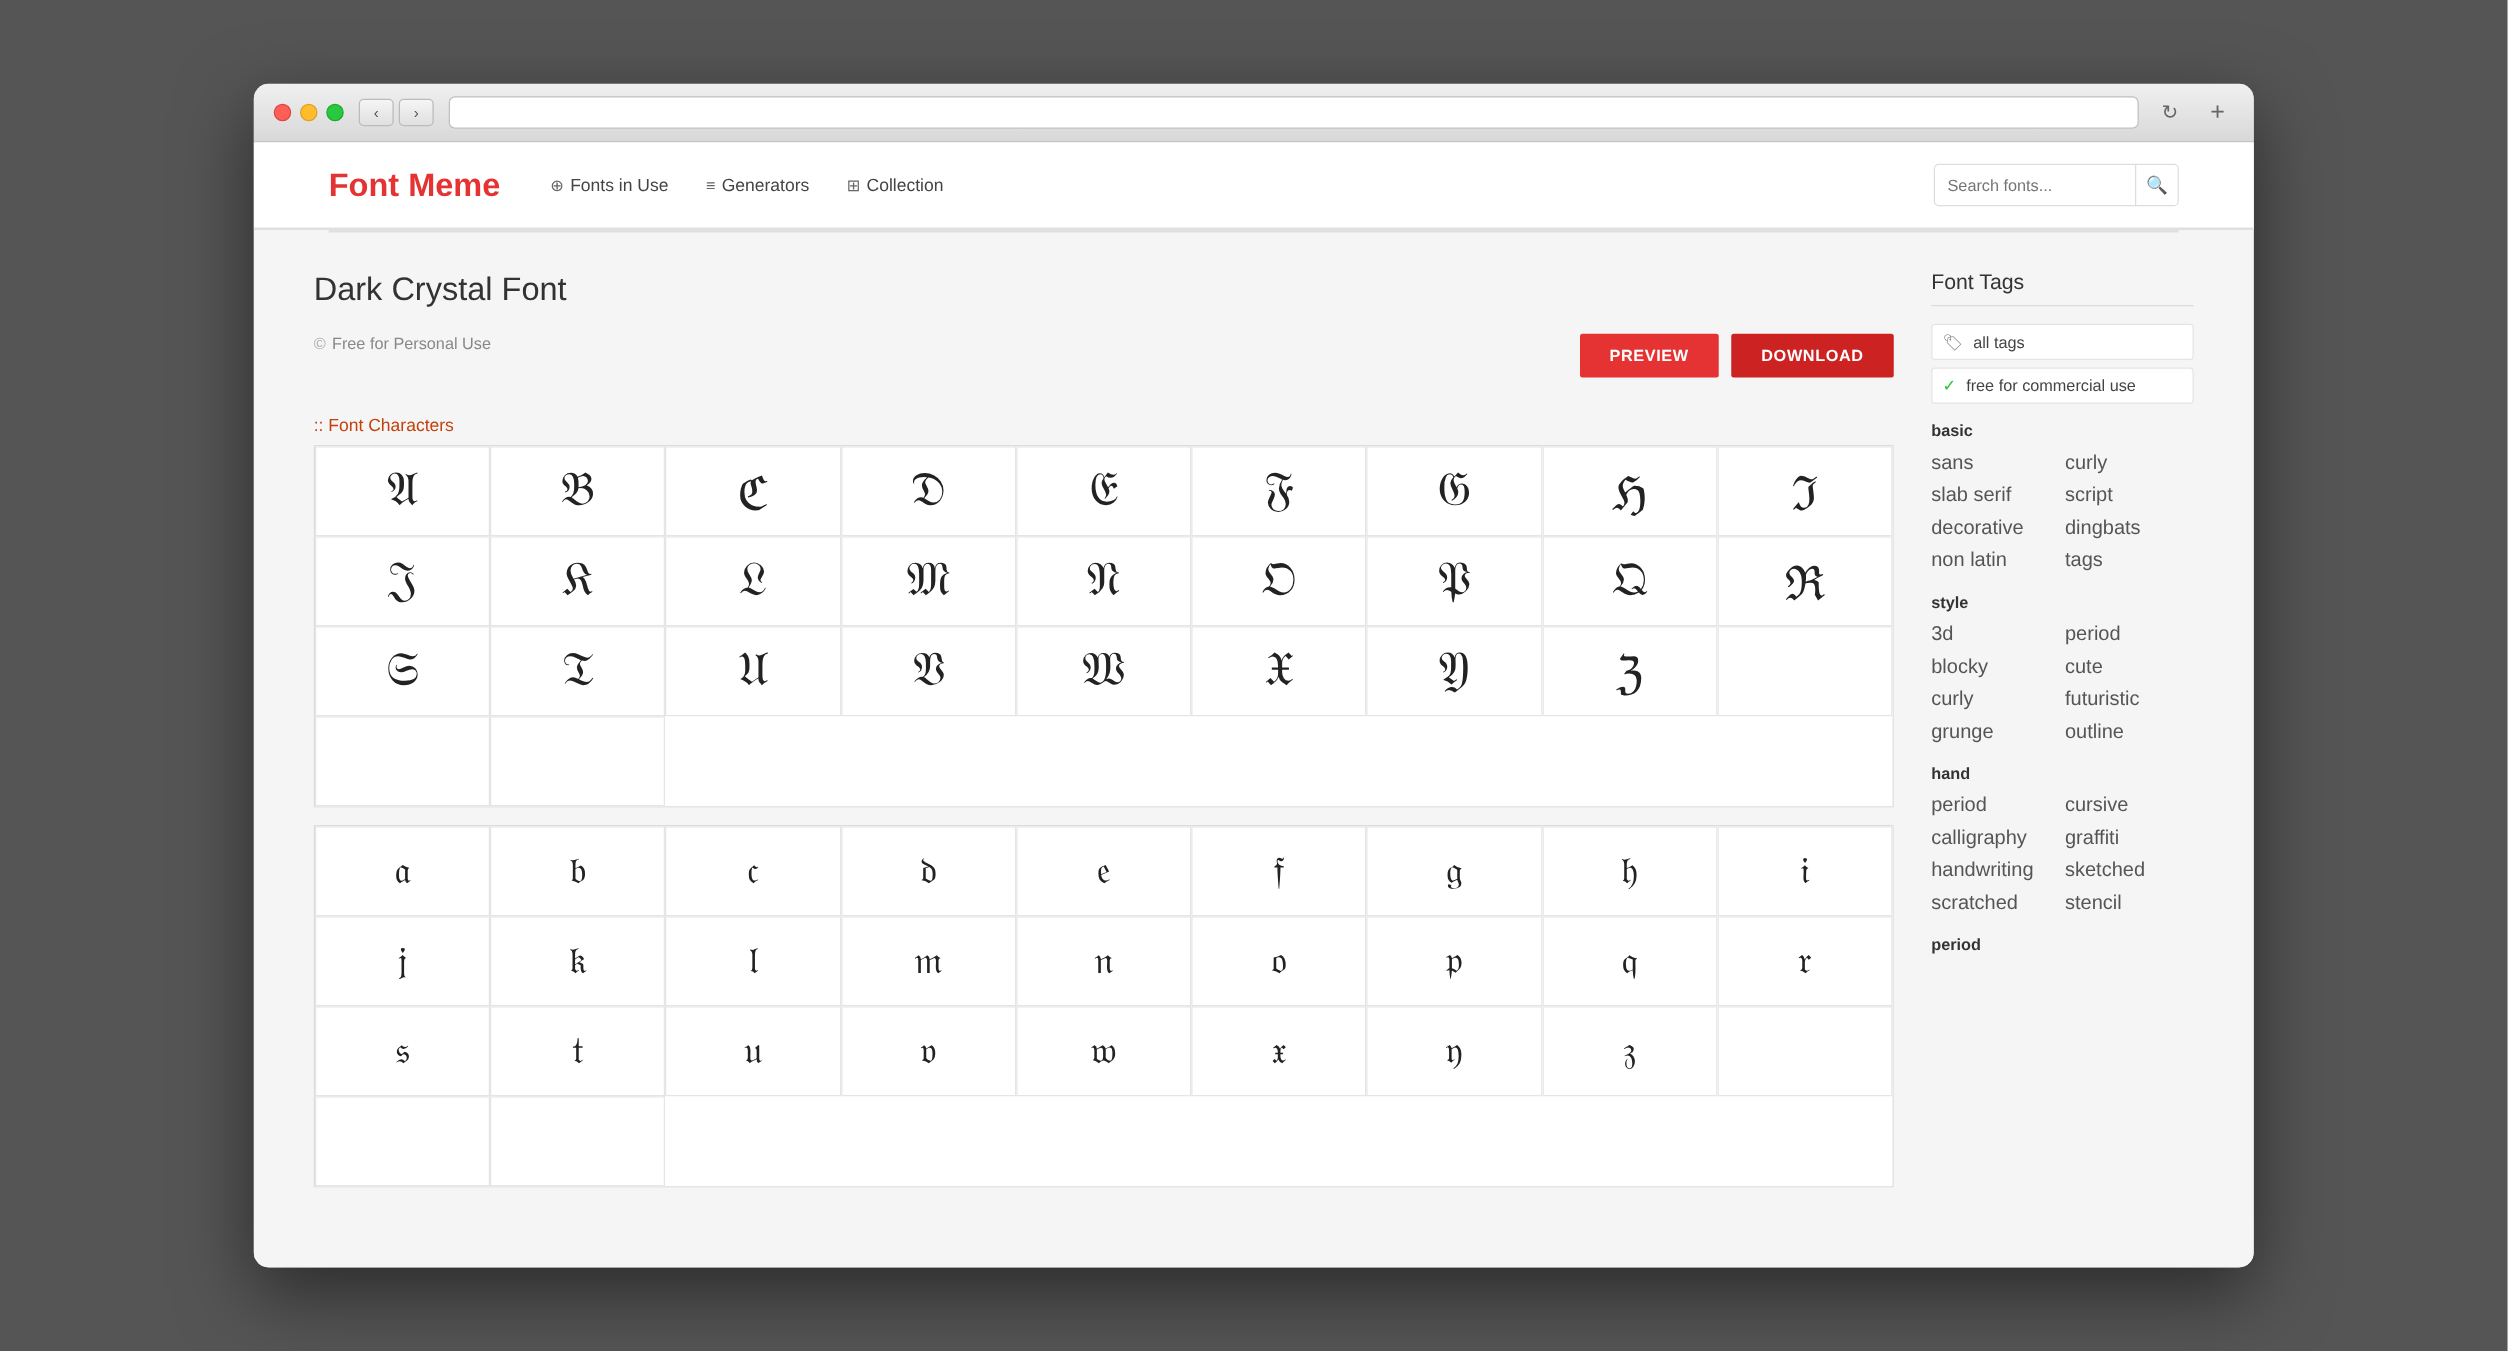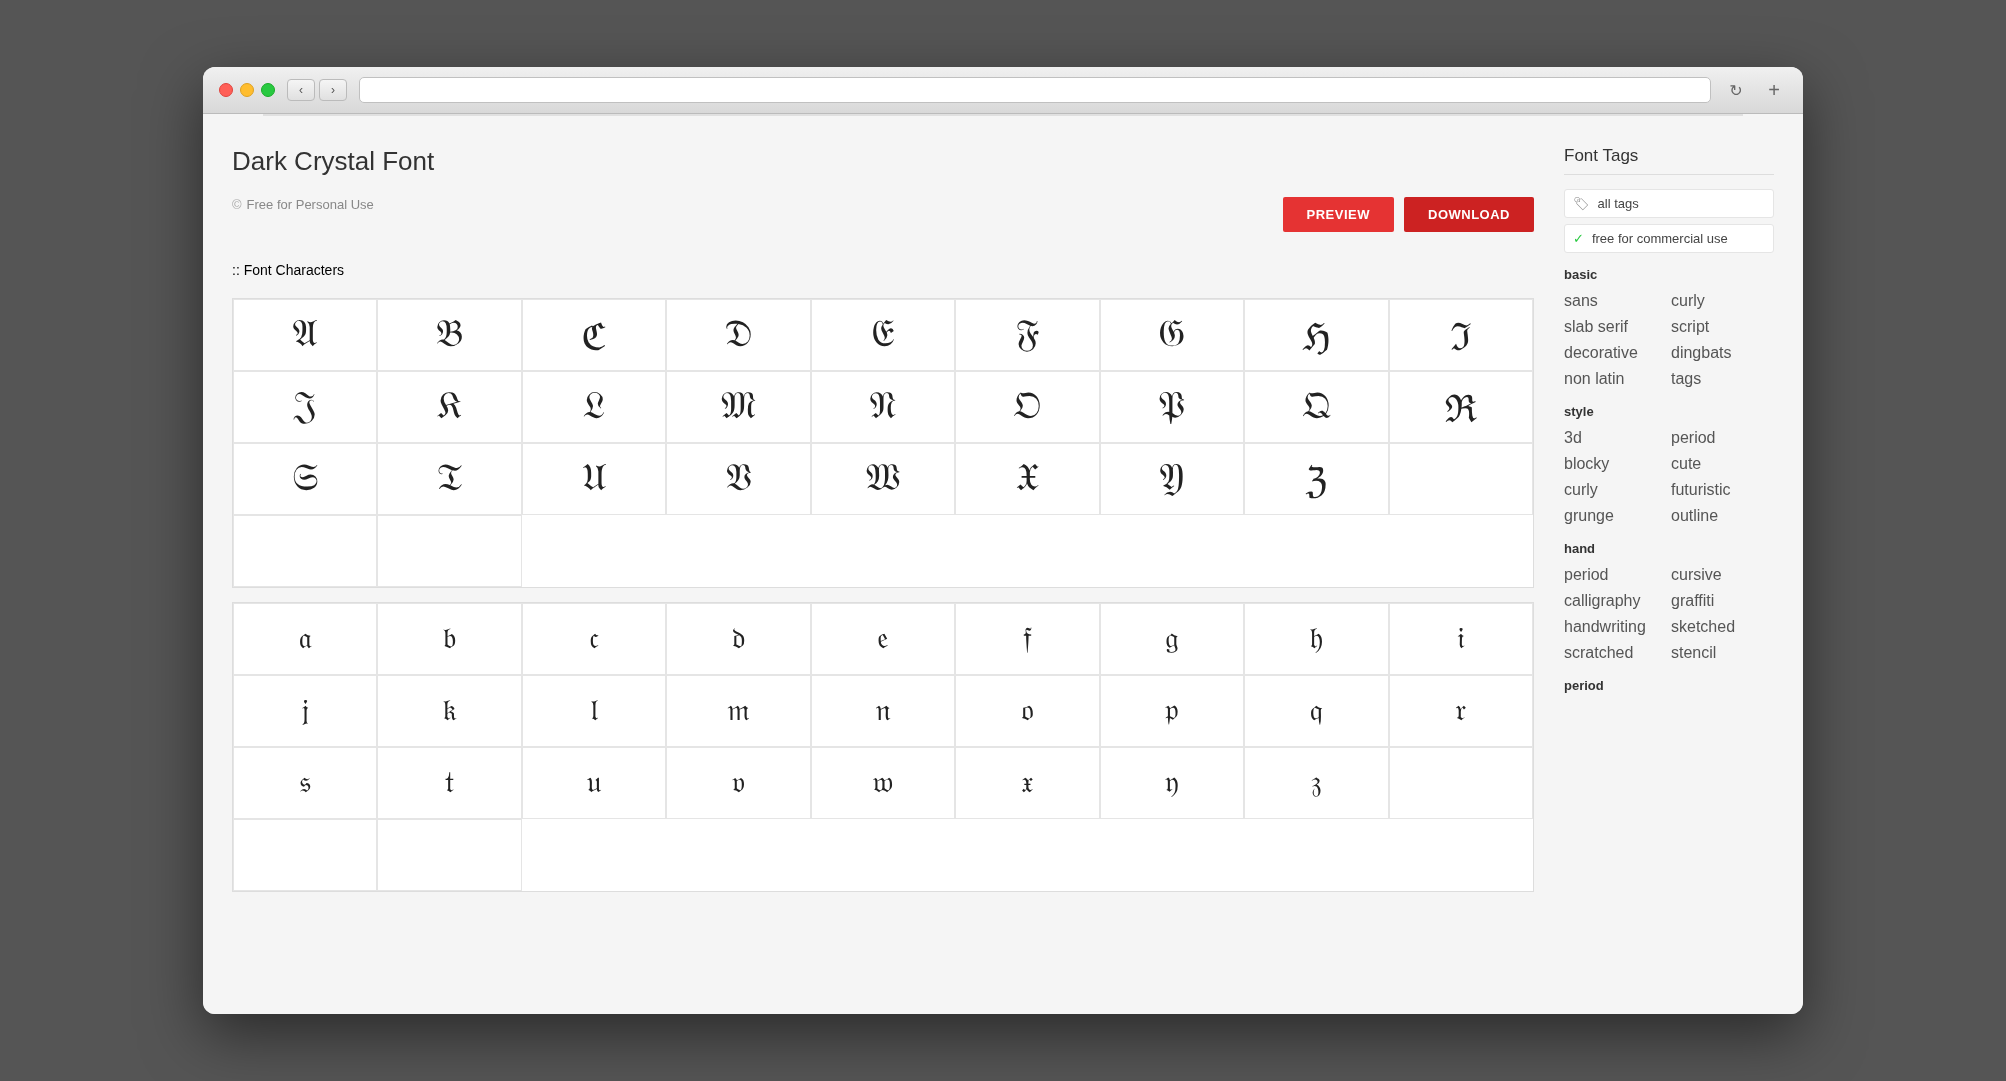--- a/index.html
+++ b/index.html
@@ -163,21 +163,21 @@
       display: flex;
       align-items: center;
       justify-content: center;
       cursor: pointer;
       color: #666;
       font-size: 14px;
     }
 
     .main-content {
       display: flex;
-      padding: 30px 29px;
+      padding: 30px 48px;
       gap: 30px;
     }
 
     .content-area {
       flex: 1;
     }
 
     .font-title {
       font-size: 26px;
       font-weight: 400;
@@ -227,22 +227,22 @@
       padding: 10px 24px;
       font-size: 13px;
       font-weight: 600;
       cursor: pointer;
       border-radius: 2px;
       letter-spacing: 0.5px;
     }
 
     .section-title {
       font-size: 14px;
-      color: #000000;
-      margin-bottom: 20px;
+      color: #c2410c;
+      margin-bottom: 8px;
     }
 
     .chars-grid-section {
       margin-top: 30px;
     }
 
     .chars-grid {
       display: grid;
       grid-template-columns: repeat(9, 1fr);
       border: 1px solid #ddd;
@@ -340,20 +340,41 @@
       <div class="nav-btn">‹</div>
       <div class="nav-btn">›</div>
     </div>
     <input class="address-bar" type="text" value="" style="">
     <div class="reload-btn">↻</div>
     <div class="new-tab-btn">+</div>
   </div>
 
   <div class="browser-content">
 
+    <div class="site-header">
+      <div class="site-logo">Font Meme</div>
+      <nav class="site-nav">
+        <a class="nav-item">
+          <span class="nav-icon">⊕</span>
+          <span>Fonts in Use</span>
+        </a>
+        <a class="nav-item">
+          <span class="nav-icon">≡</span>
+          <span>Generators</span>
+        </a>
+        <a class="nav-item">
+          <span class="nav-icon">⊞</span>
+          <span>Collection</span>
+        </a>
+      </nav>
+      <div class="search-container">
+        <input class="search-input" type="text" placeholder="Search fonts..." style="">
+        <button class="search-btn">🔍</button>
+      </div>
+    </div>
 
     <hr class="preview-divider">
 
     <div class="main-content">
 
       <div class="content-area">
         <h1 class="font-title">Dark Crystal Font</h1>
 
 
         <div style="display:flex; align-items:center; justify-content:space-between; margin-bottom:28px;">

